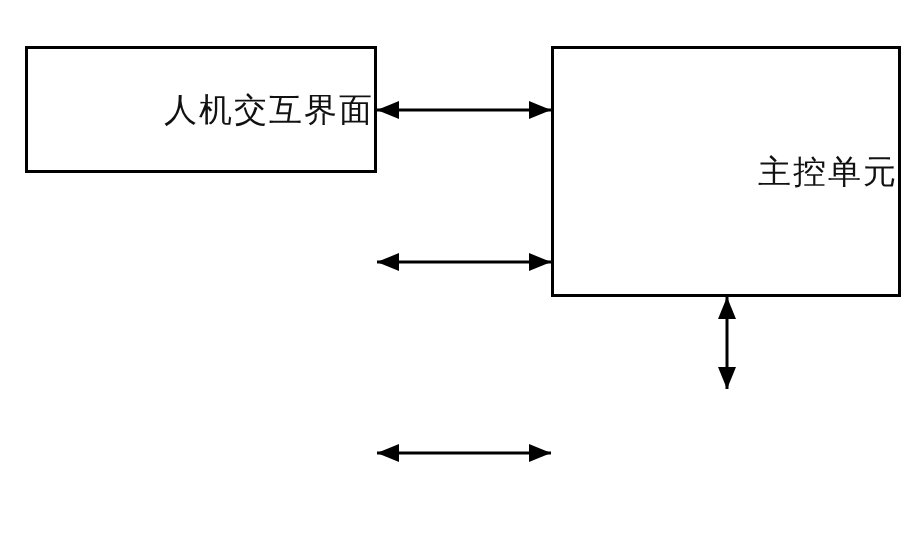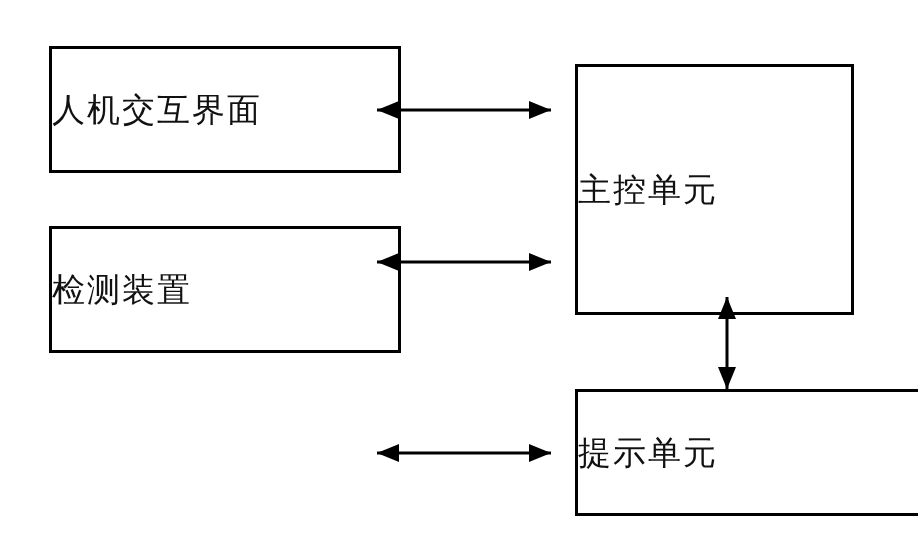--- a/index.html
+++ b/index.html
@@ -15,22 +15,21 @@
     overflow: hidden;
     font-family: "DejaVu Serif", "Liberation Serif", serif;
   }
   .node {
     position: absolute;
     box-sizing: border-box;
     border: 3px solid #000000;
     background: #ffffff;
     display: flex;
     align-items: center;
-    justify-content: flex-start;
-    margin-left: 24px;
+    justify-content: flex-end;
   }
   .node-label {
     font-family: "DejaVu Serif", "Liberation Serif", serif;
     font-size: 33px;
     line-height: 1;
     color: #111111;
     letter-spacing: 2px;
     white-space: nowrap;
     font-weight: 400;
   }
@@ -45,32 +44,26 @@
 </style>
 </head>
 <body>
 
 <div id="canvas" style="background: rgb(255, 255, 255);">
 
   <div class="node" id="node-0" style="left: 25px; top: 46px; width: 352px; height: 127px; border-color: rgb(0, 0, 0);">
     <span class="node-label" style="color: rgb(17, 17, 17);">人机交互界面</span>
   </div>
 
-  <div class="node" id="node-1" style="left: 25px; top: 226px; width: 352px; height: 127px; border-color: rgb(0, 0, 0);">
-    <span class="node-label" style="color: rgb(17, 17, 17);">检测装置</span>
-  </div>
 
 
-  <div class="node" id="node-3" style="left: 551px; top: 64px; width: 279px; height: 251px; border-color: rgb(0, 0, 0);">
+  <div class="node" id="node-3" style="left: 551px; top: 46px; width: 350px; height: 251px; border-color: rgb(0, 0, 0);">
     <span class="node-label" style="color: rgb(17, 17, 17);">主控单元</span>
   </div>
 
-  <div class="node" id="node-4" style="left: 551px; top: 389px; width: 350px; height: 127px; border-color: rgb(0, 0, 0);">
-    <span class="node-label" style="color: rgb(17, 17, 17);">提示单元</span>
-  </div>
 
   <div class="connector" id="conn-0" style="left: 363px; top: 96px; width: 202px; height: 28px;">
       <svg width="202" height="28" viewBox="0 0 202 28">
         <rect x="14" y="12.5" width="174" height="3" fill="#000000"></rect>
         <polygon points="14,14 36,5 36,23" fill="#000000"></polygon>
         <polygon points="188,14 166,5 166,23" fill="#000000"></polygon>
       </svg>
     </div>
   <div class="connector" id="conn-1" style="left: 363px; top: 248px; width: 202px; height: 28px;">
       <svg width="202" height="28" viewBox="0 0 202 28">

